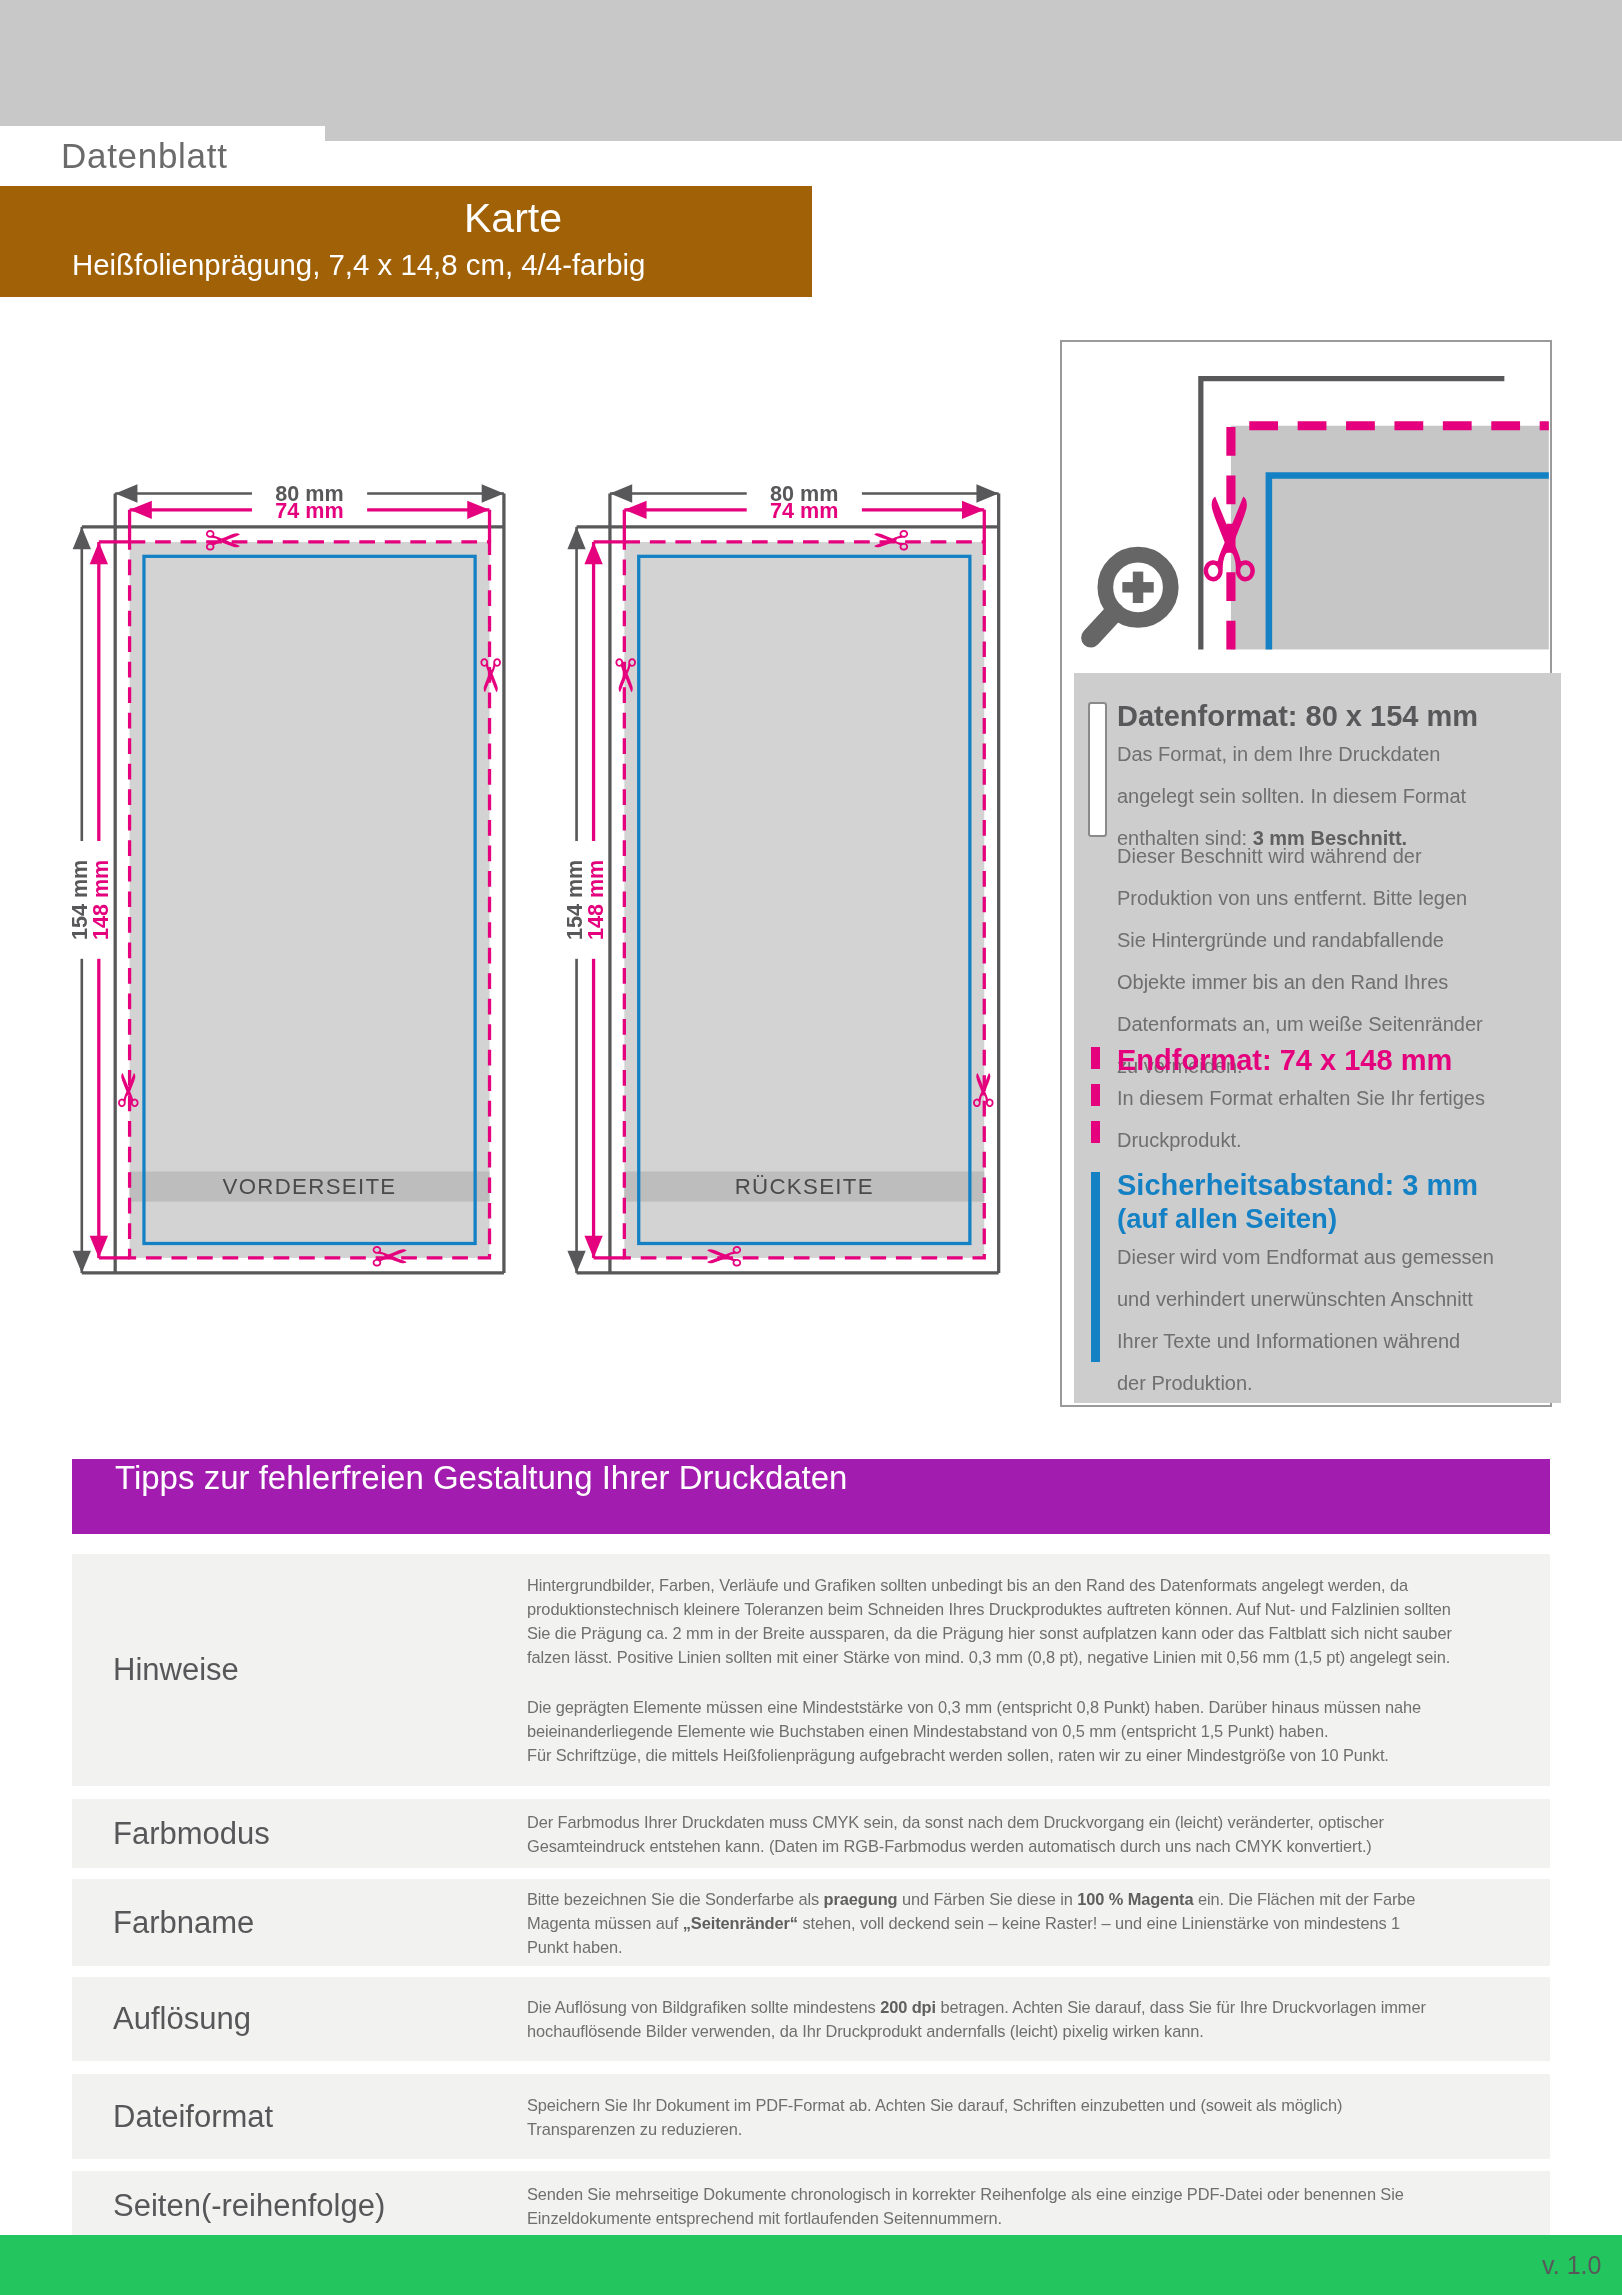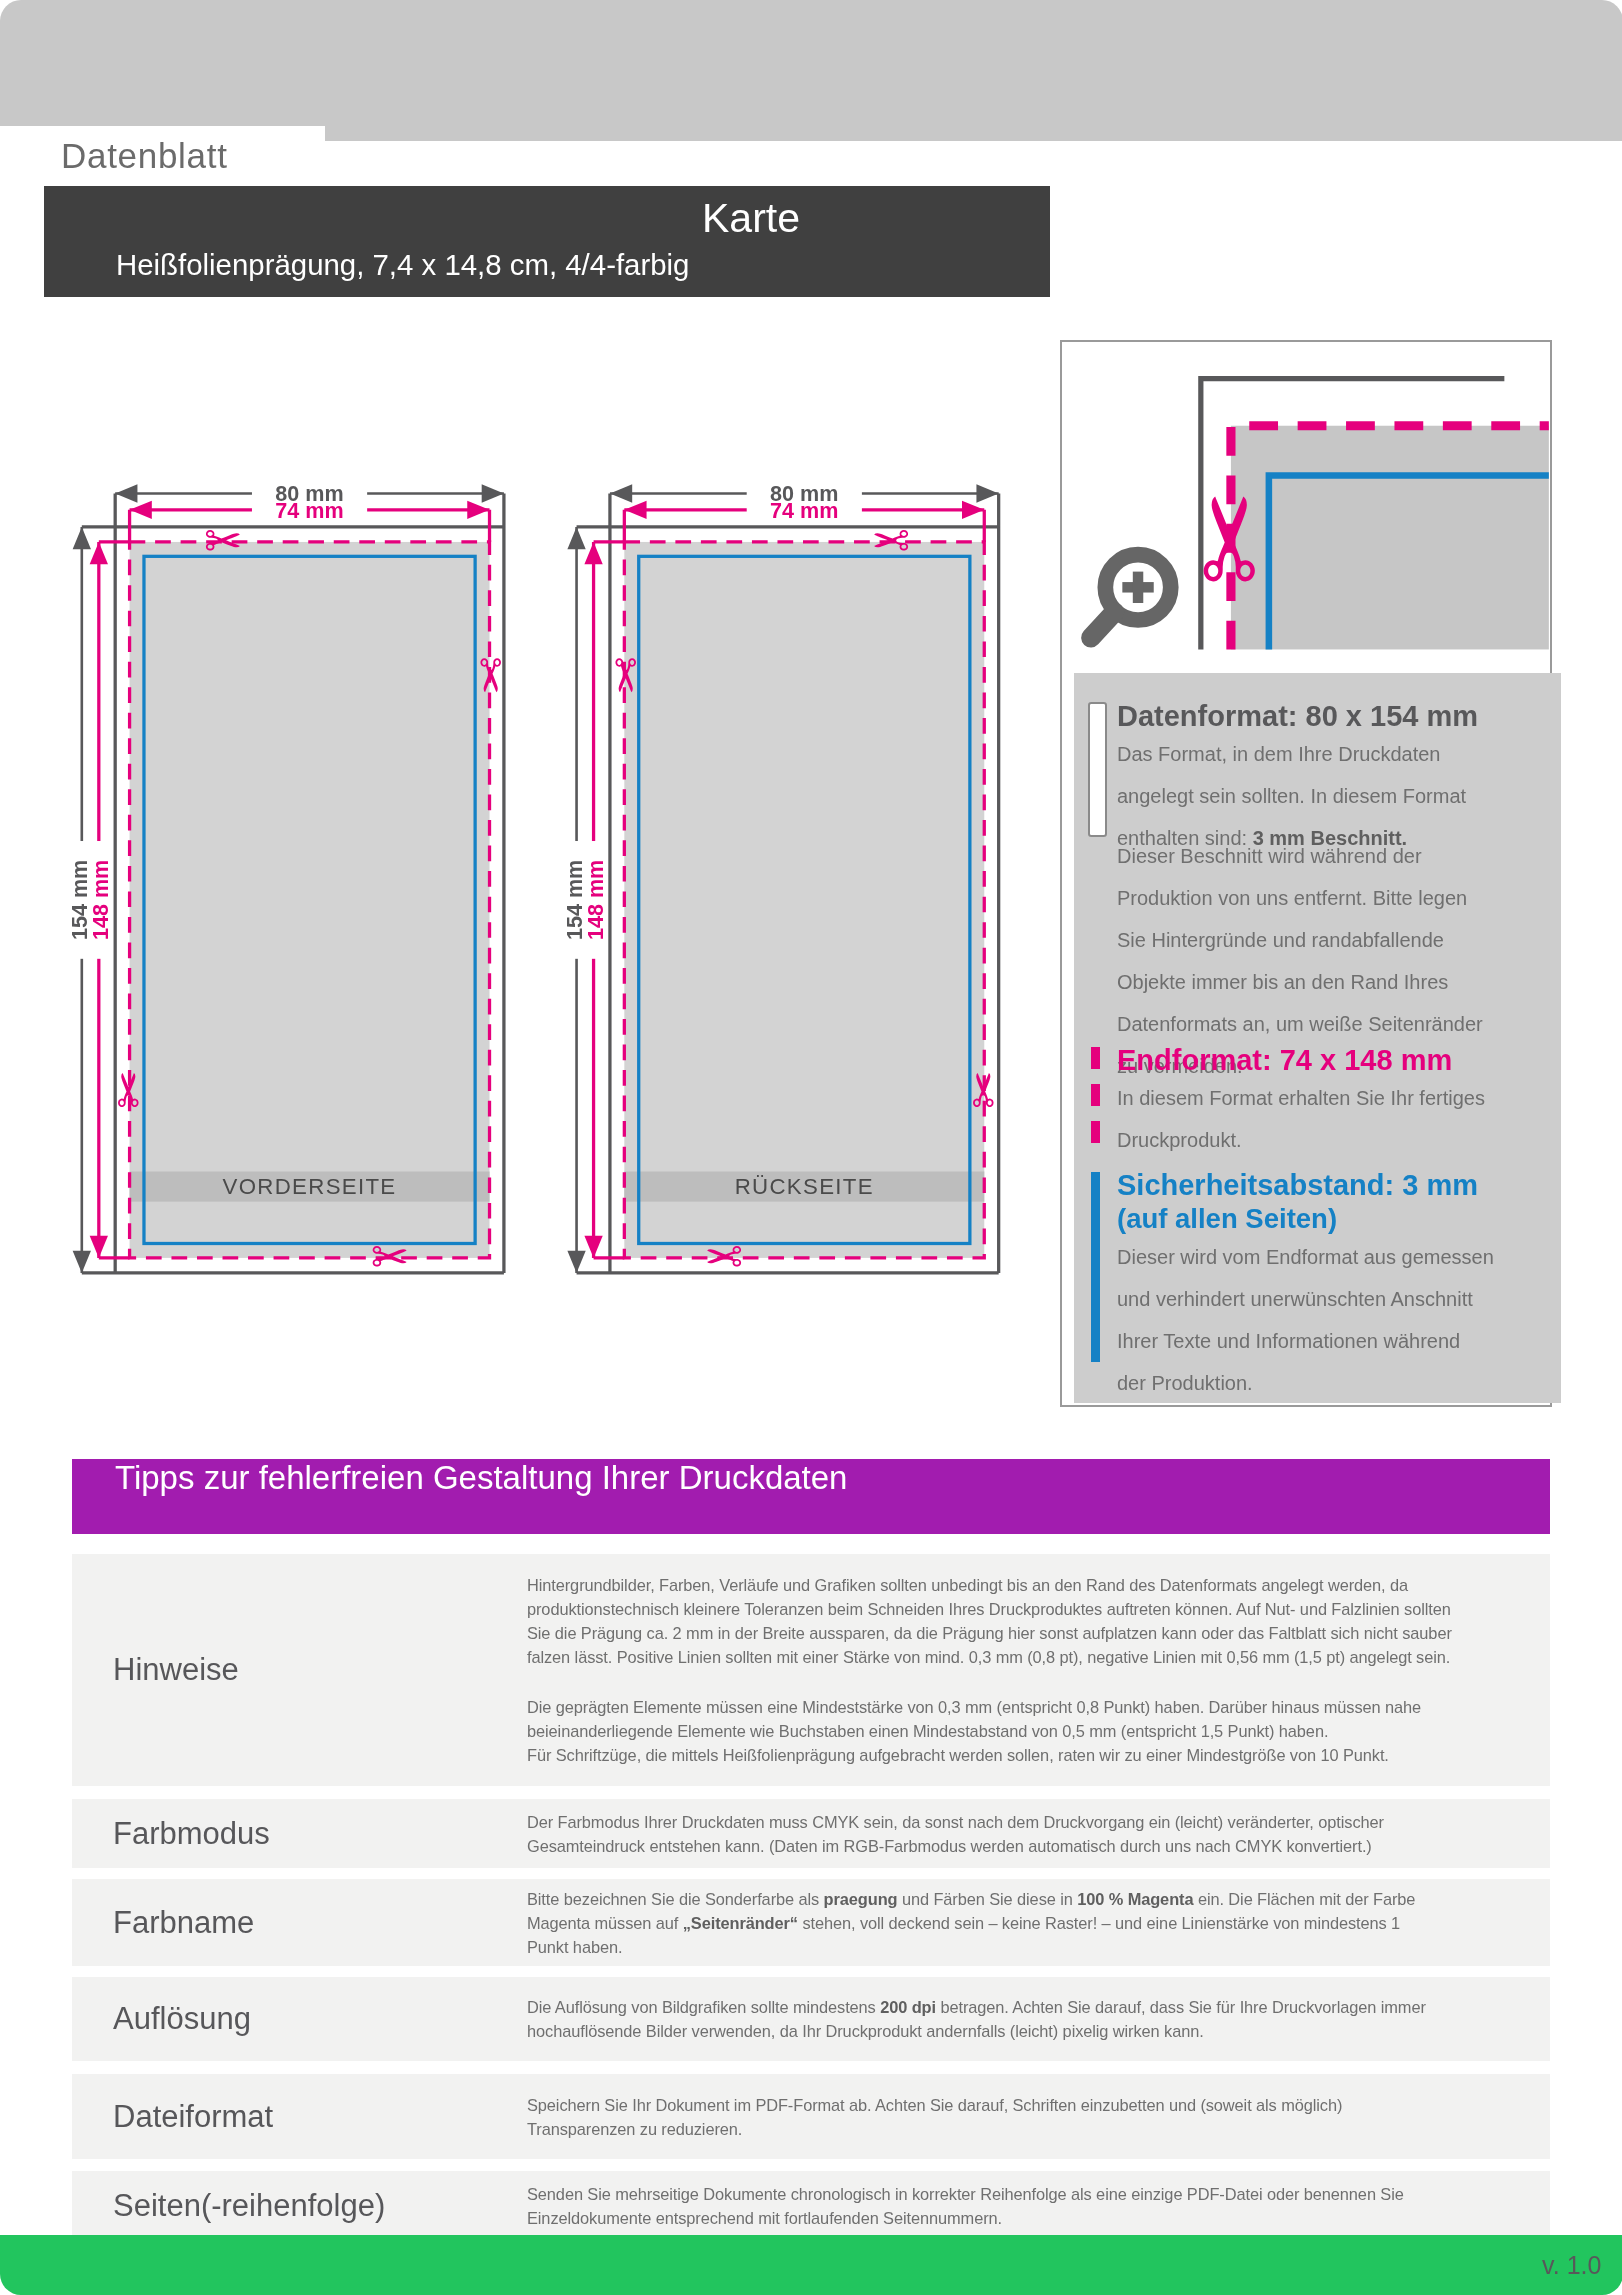--- a/index.html
+++ b/index.html
@@ -1,24 +1,24 @@
 <!DOCTYPE html>
 <html style="font-size:10.5px"><head>
 <meta charset="utf-8">
 <style>
   html,body{margin:0;padding:0;background:#fff;}
   #page{position:relative;width:1623px;height:2295px;background:#ffffff;overflow:hidden;
-        font-family:"Liberation Sans", sans-serif;border-radius:21px;}
+        font-family:"Liberation Sans", sans-serif;}
   .abs{position:absolute;}
 
   
   #top-band{left:0;top:0;width:1623px;height:141px;background:#c8c8c8;}
   #title-box{left:0;top:126px;width:325px;height:60px;background:#ffffff;display:flex;align-items:center;}
   #title-box span{margin-left:61px;font-size:35px;color:#6b6b6b;letter-spacing:0.7px;}
-  #banner{left:0;top:186px;width:1006px;height:111px;background:#404040;color:#fff;margin-left:44px;}
+  #banner{left:0;top:186px;width:812px;height:111px;background:#a16207;color:#fff;}
   #banner .product{position:absolute;top:9.2px;right:250px;font-size:41px;line-height:46px;}
   #banner .subtitle{position:absolute;left:72px;top:60px;font-size:29.4px;line-height:37px;}
 
   
   #diagram-svg{left:0;top:0;width:1623px;height:1309px;}
   .gline{stroke:#58585a;stroke-width:5;fill:none;}
   .gdim{stroke:#58585a;stroke-width:4;fill:none;}
   .garrow{fill:#58585a;}
   .mline{stroke:#e5007d;stroke-width:5;fill:none;}
   .mdash{stroke:#e5007d;stroke-width:5;fill:none;stroke-dasharray:24 15;}

